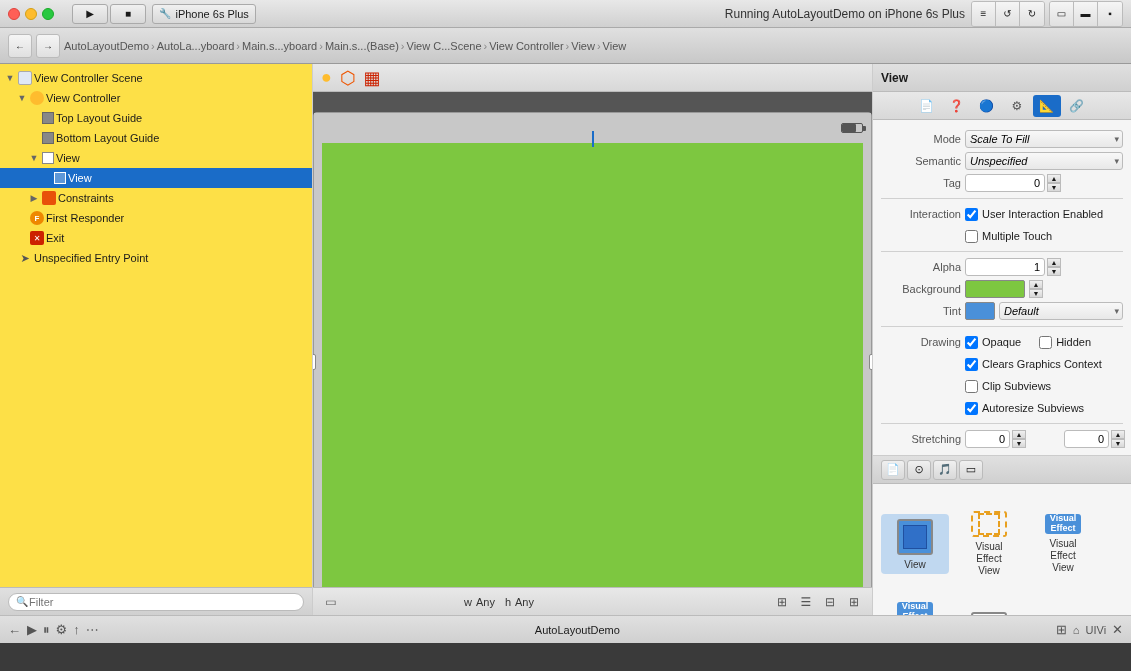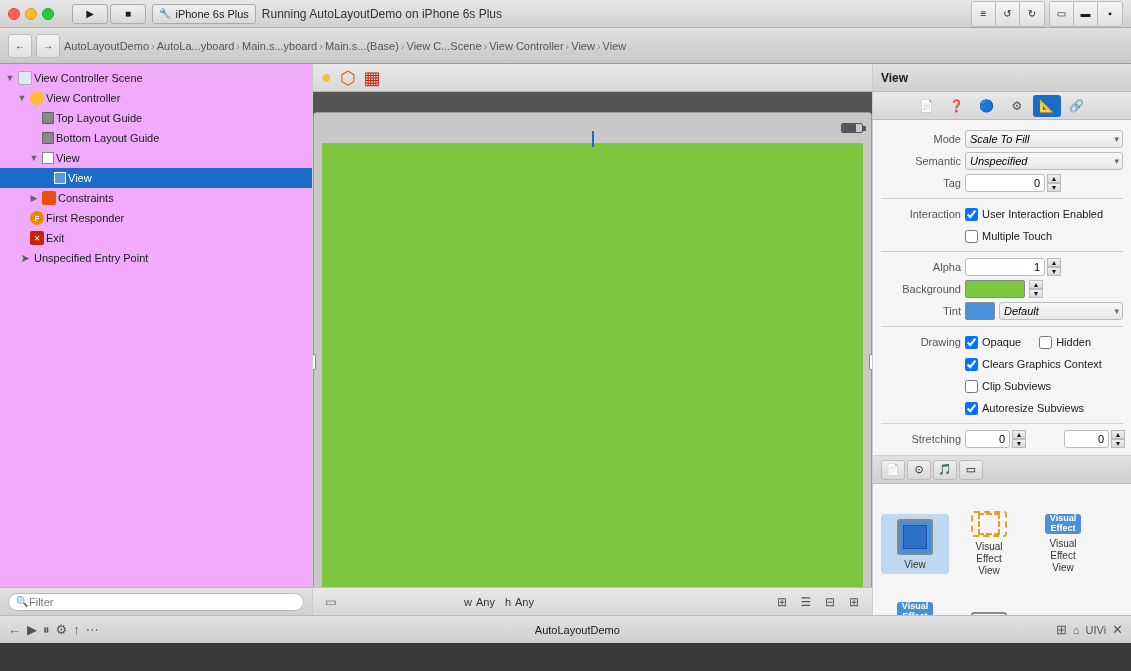--- a/index.html
+++ b/index.html
@@ -14,21 +14,21 @@
       align-items: center;
       padding: 0 8px;
       gap: 6px;
       flex-shrink: 0;
     }
     .traffic-lights { display: flex; gap: 5px; align-items: center; }
     .traffic-light { width: 12px; height: 12px; border-radius: 50%; }
     .tl-red { background: #ff5f57; border: 0.5px solid #e0443e; }
     .tl-yellow { background: #febc2e; border: 0.5px solid #d4a017; }
     .tl-green { background: #28c840; border: 0.5px solid #1aab29; }
-    .title-bar-center { flex: 1; display: flex; align-items: center; justify-content: flex-start; font-size: 12px; font-weight: 500; color: #333; gap: 8px; }
+    .title-bar-center { flex: 1; display: flex; align-items: center; justify-content: flex-end; font-size: 12px; font-weight: 500; color: #333; gap: 8px; }
     .run-stop { display: flex; gap: 2px; margin-left: 12px; }
     .run-btn { width: 36px; height: 20px; background: linear-gradient(to bottom, #f0f0f0, #d8d8d8); border: 1px solid #aaa; border-radius: 3px; display: flex; align-items: center; justify-content: center; font-size: 10px; cursor: pointer; }
     .scheme-selector { display: flex; align-items: center; background: linear-gradient(to bottom, #f0f0f0, #d8d8d8); border: 1px solid #aaa; border-radius: 3px; padding: 1px 6px; font-size: 11px; gap: 4px; height: 20px; }
 
     
     .toolbar {
       height: 36px;
       background: linear-gradient(to bottom, #e0e0e0, #c8c8c8);
       border-bottom: 1px solid #999;
       display: flex;
@@ -49,21 +49,21 @@
     
     .main-layout {
       display: flex;
       height: calc(671px - 28px - 36px - 28px - 28px);
       flex: 1;
     }
 
     
     .sidebar {
       width: 313px;
-      background: #f0abfc;
+      background: #fde047;
       border-right: 1px solid #ccc;
       display: flex;
       flex-direction: column;
       flex-shrink: 0;
     }
     .sidebar-content { flex: 1; overflow: auto; padding: 4px 0; }
     .tree-item {
       display: flex;
       align-items: center;
       height: 20px;

